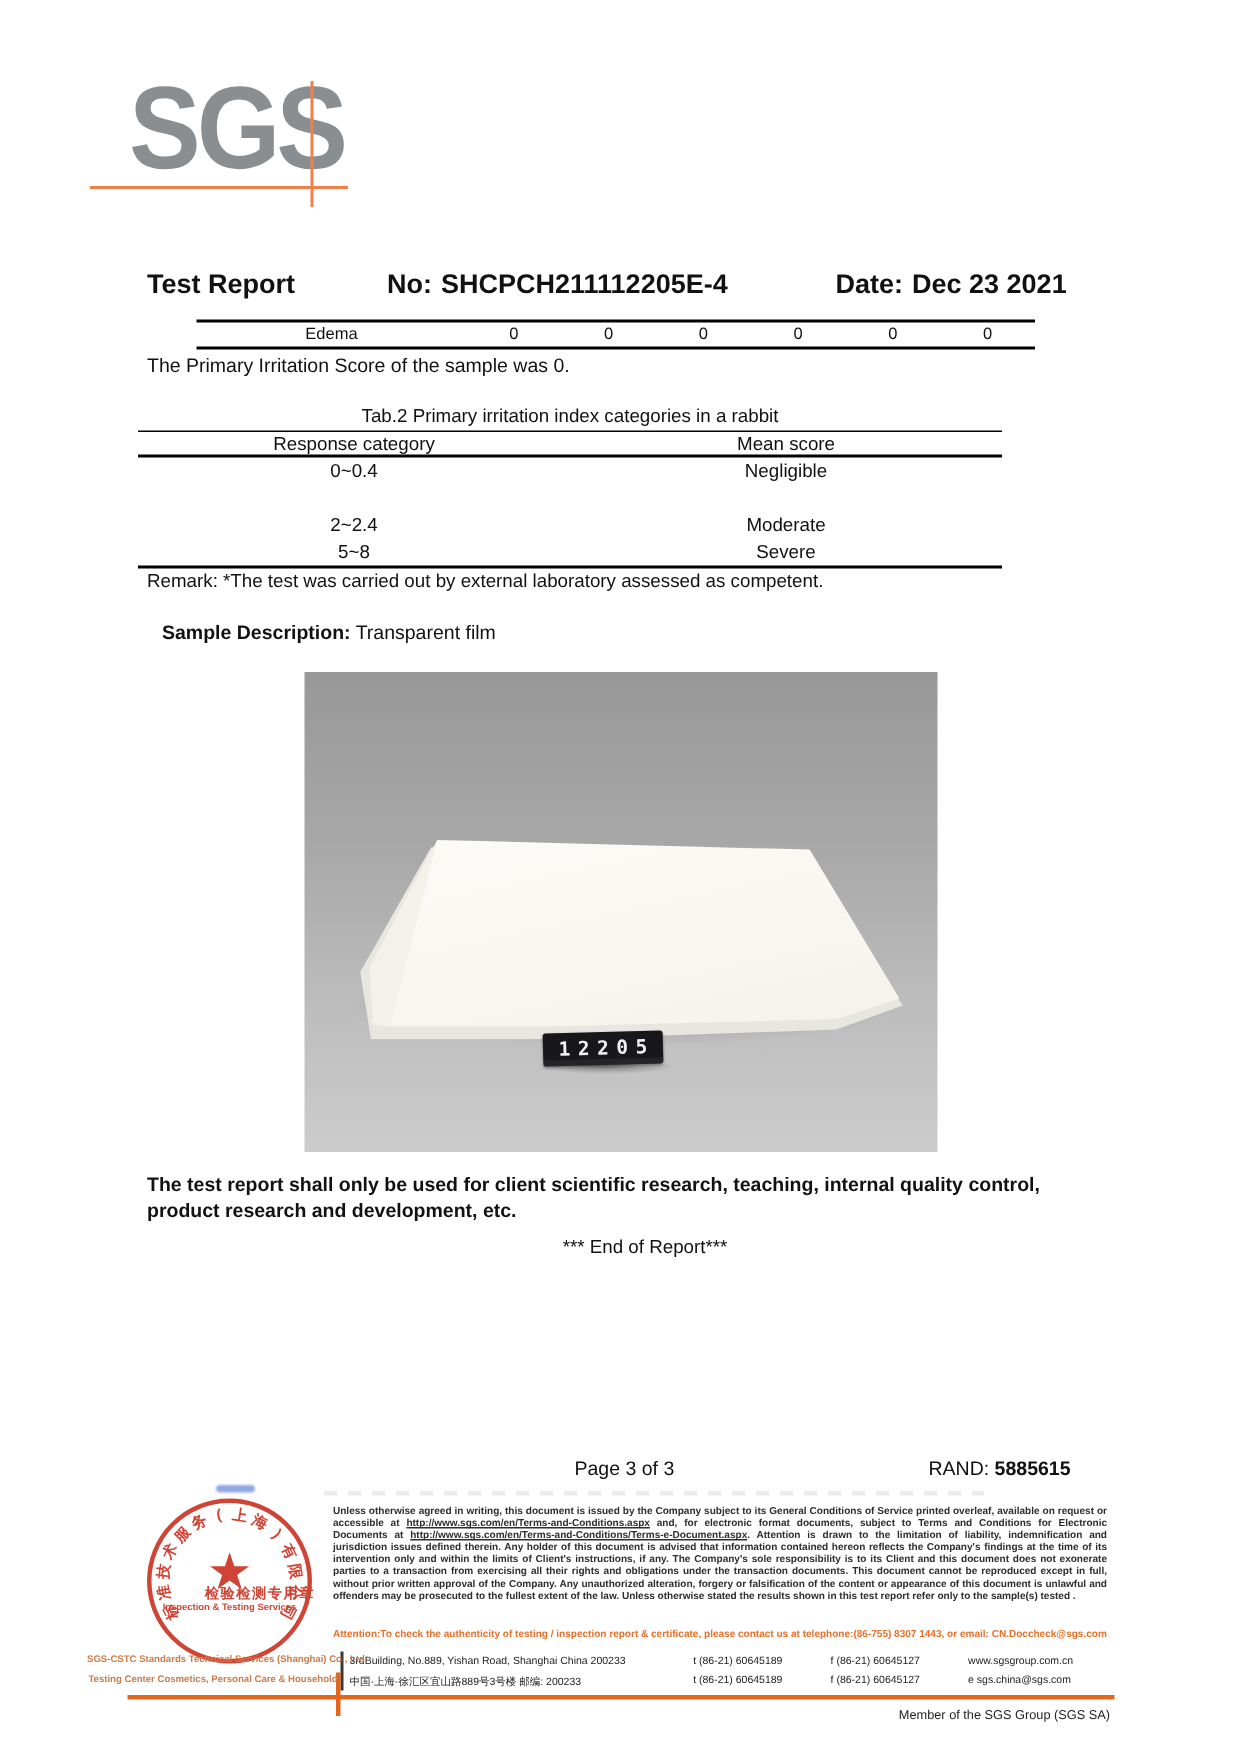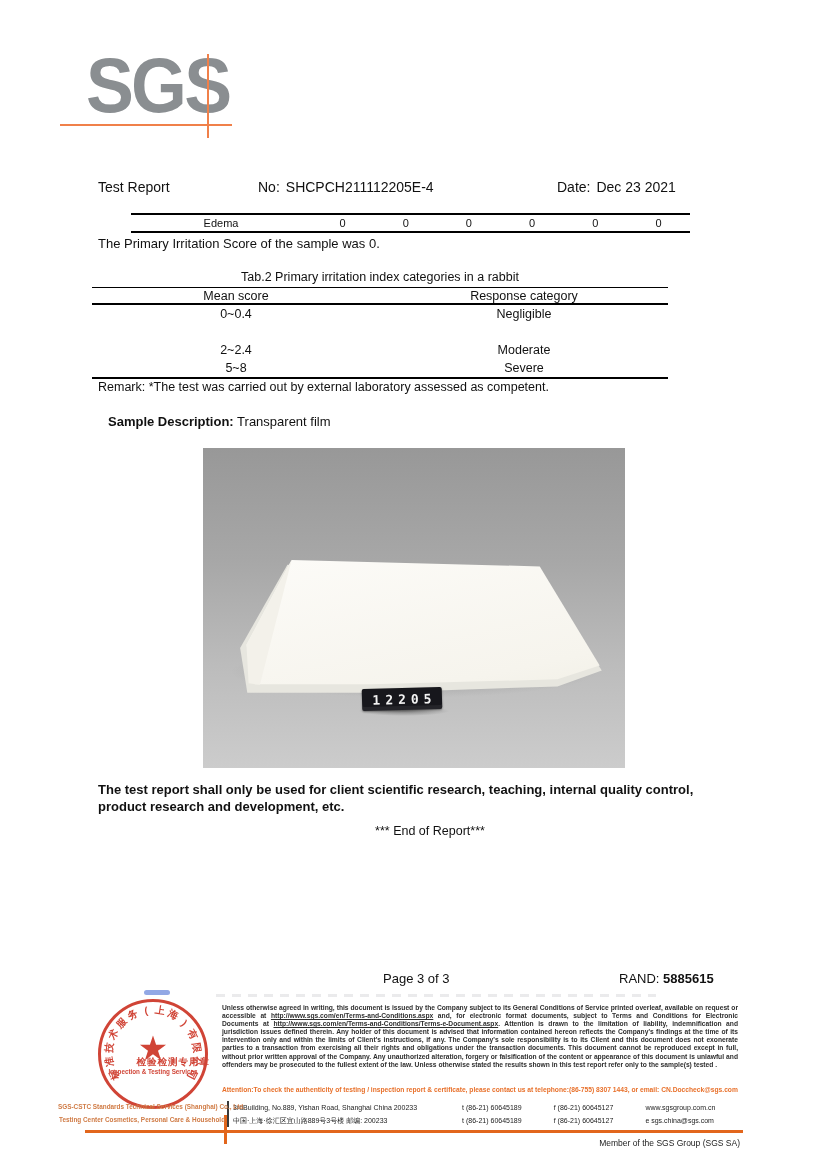--- a/index.html
+++ b/index.html
@@ -8,21 +8,21 @@
   #page { position:relative; width:826px; height:1169px; background:#fff; overflow:hidden; }
 
   
   .sgs-logo { position:absolute; left:86px; top:46px; font-size:78px; font-weight:bold;
               color:#8a8e91; letter-spacing:-3px; line-height:1; transform:scaleX(.92);
               transform-origin:left top; }
   .logo-hline { position:absolute; left:60px; top:124px; width:172px; height:2px; background:#f0804a; }
   .logo-vline { position:absolute; left:207px; top:54px; width:2px; height:84px; background:#f0804a; }
 
   
-  .hdr { position:absolute; top:179px; font-size:14px; font-weight:normal; white-space:nowrap; }
+  .hdr { position:absolute; top:179px; font-size:18px; font-weight:bold; white-space:nowrap; }
   .hdr-title { left:98px; }
   .hdr-no { left:258px; }
   .hdr-date { left:535px;padding-left:22px; }
   .hdr .lbl { margin-right:6px; }
 
   
   .tbl1 { position:absolute; left:131px; top:213px; width:559px; border-top:2px solid #000;
           border-bottom:2px solid #000; display:flex; height:20px; align-items:center;
           font-size:11px; }
   .tbl1 .lab { width:180px; text-align:center; }
@@ -136,22 +136,22 @@
     <div class="c">0</div>
     <div class="c">0</div>
     <div class="c">0</div>
   </div>
 
   <div class="note">The Primary Irritation Score of the sample was 0.</div>
 
   <div class="tab2-title">Tab.2 Primary irritation index categories in a rabbit</div>
   <div class="tbl2">
     <div class="hrow">
+      <div class="cell">Response category</div>
       <div class="cell">Mean score</div>
-      <div class="cell">Response category</div>
     </div>
     <div class="row">
       <div class="cell">0~0.4</div>
       <div class="cell">Negligible</div>
     </div>
     <div class="row">
     </div>
     <div class="row">
       <div class="cell">2~2.4</div>
       <div class="cell">Moderate</div>

